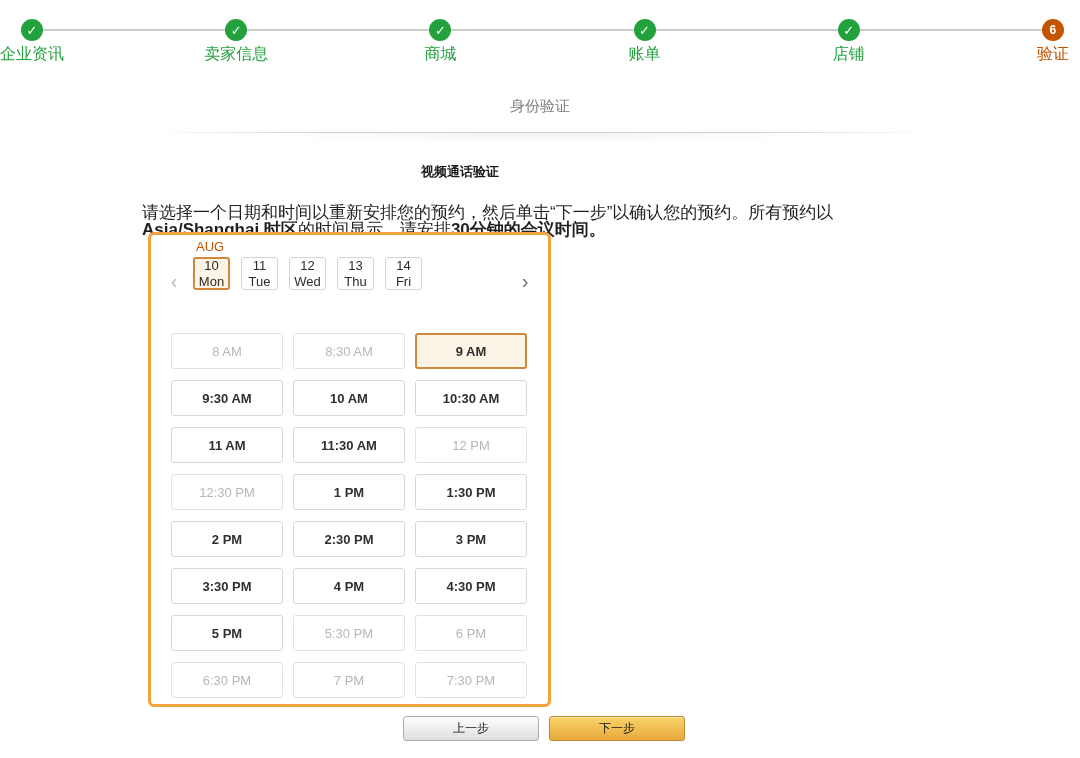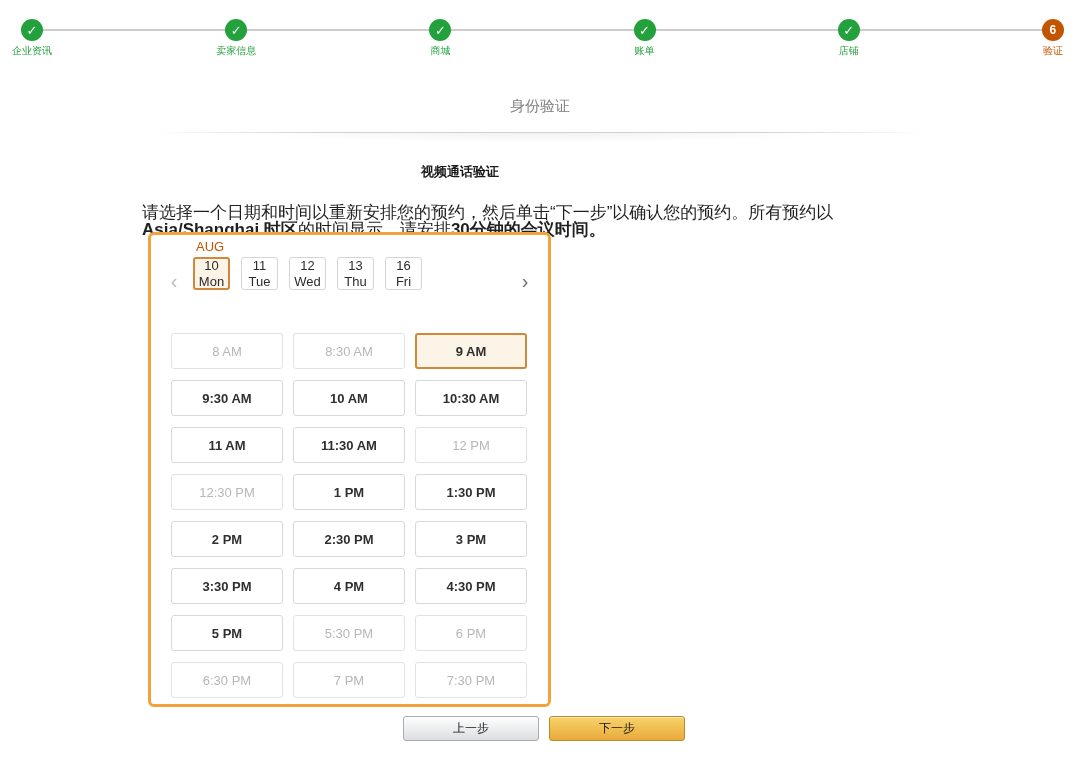--- a/index.html
+++ b/index.html
@@ -18,21 +18,21 @@
 
   
   .stepper{position:absolute;top:19px;left:32px;width:1021px;height:42px;}
   .stepper-line{position:absolute;top:10px;left:0;right:0;height:2px;background:#cccccc;}
   .steps{position:relative;display:flex;justify-content:space-between;}
   .step{width:0;display:flex;flex-direction:column;align-items:center;}
   .step-circle{width:22px;height:22px;border-radius:50%;display:flex;align-items:center;
     justify-content:center;color:#fff;font-size:13px;font-weight:bold;z-index:1;flex:none;}
   .step-circle.complete{background:var(--green);}
   .step-circle.current{background:var(--orange);font-size:12px;}
-  .step-label{margin-top:3px;font-size:10px;white-space:nowrap;}
+  .step-label{margin-top:3px;font-size:16px;white-space:nowrap;}
   .step-label.complete{color:var(--green);}
   .step-label.current{color:var(--orange);}
 
   
   .page-title{position:absolute;top:97px;left:0;width:1080px;text-align:center;
     font-size:15px;color:#818181;}
   .title-divider{position:absolute;top:132px;left:150px;width:780px;height:16px;}
   .title-divider::before{content:'';display:block;height:1px;
     background:linear-gradient(to right,rgba(0,0,0,0),rgba(0,0,0,0.18) 22%,rgba(0,0,0,0.18) 78%,rgba(0,0,0,0));}
   .title-divider::after{content:'';display:block;height:14px;
@@ -134,21 +134,21 @@
         </button>
         <button class="date-card">
           <span>12</span>
           <span>Wed</span>
         </button>
         <button class="date-card">
           <span>13</span>
           <span>Thu</span>
         </button>
         <button class="date-card">
-          <span>16</span>
+          <span>14</span>
           <span>Fri</span>
         </button>
       </div>
     <div class="slot-grid">
         <button class="slot disabled">8 AM</button>
         <button class="slot disabled">8:30 AM</button>
         <button class="slot selected">9 AM</button>
         <button class="slot">9:30 AM</button>
         <button class="slot">10 AM</button>
         <button class="slot">10:30 AM</button>

